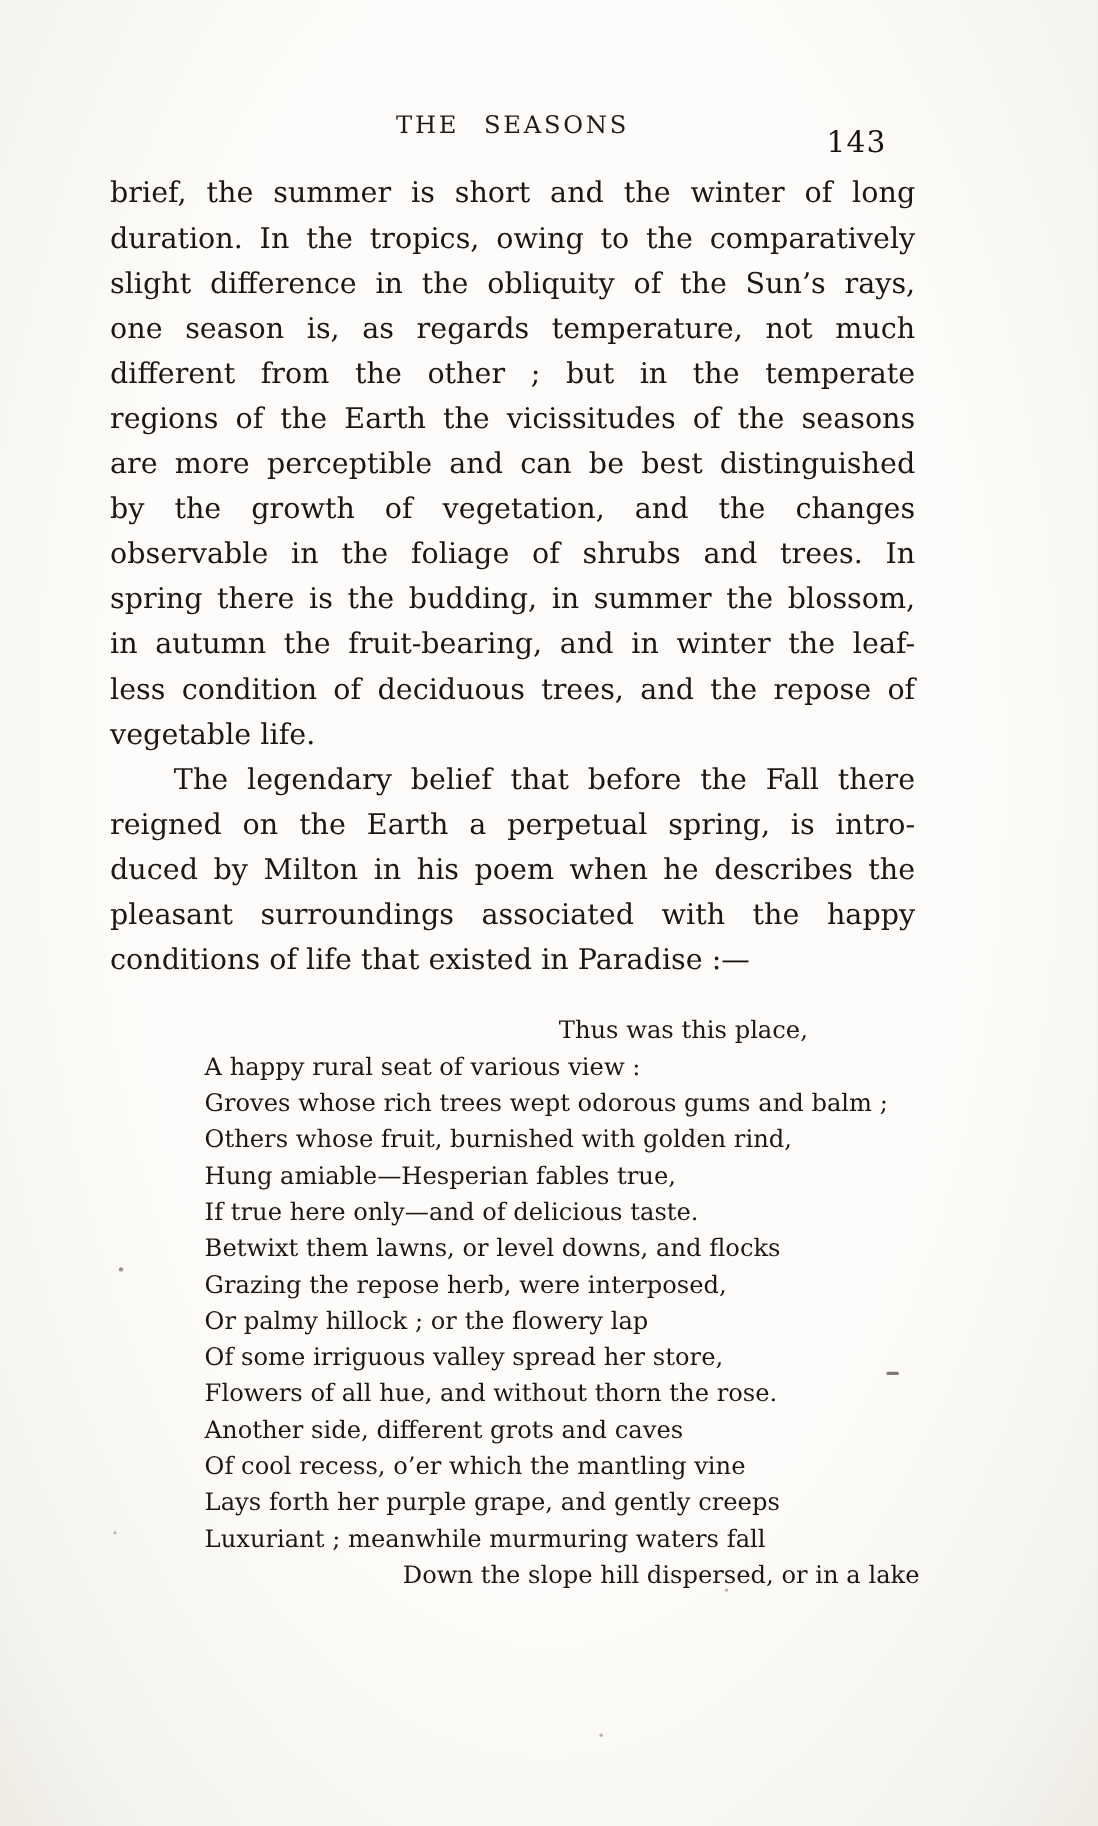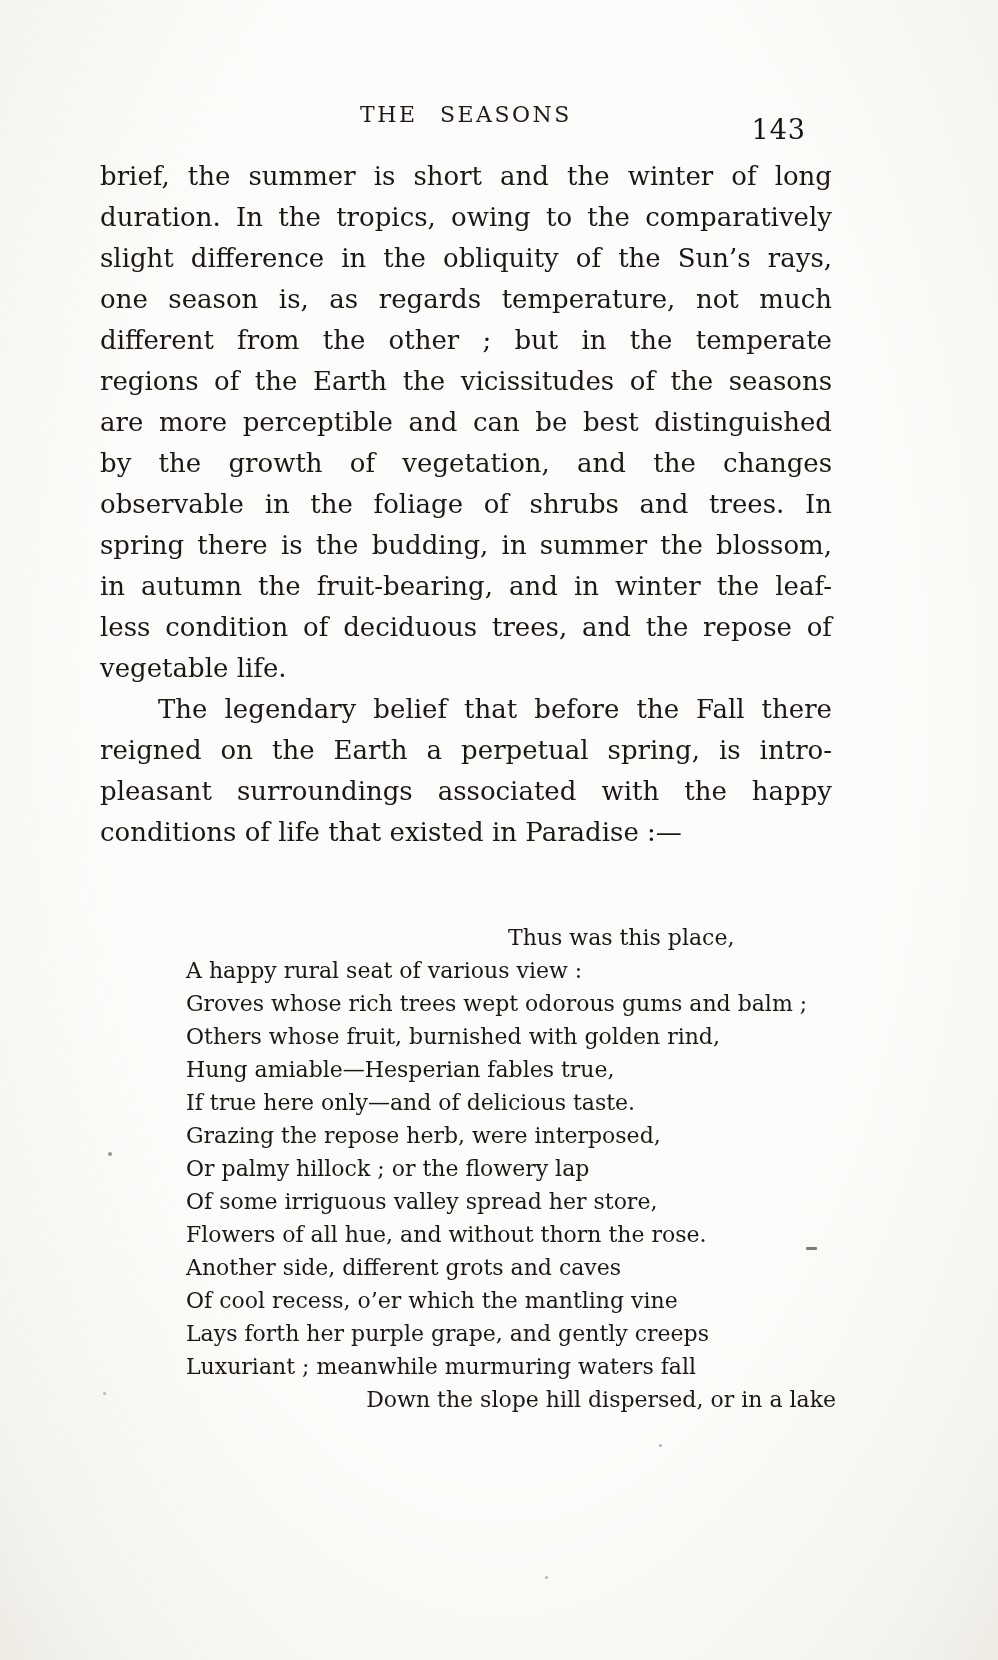--- a/index.html
+++ b/index.html
@@ -115,32 +115,34 @@
         <div class="line">by the growth of vegetation, and the changes</div>
         <div class="line">observable in the foliage of shrubs and trees. In</div>
         <div class="line">spring there is the budding, in summer the blossom,</div>
         <div class="line">in autumn the fruit-bearing, and in winter the leaf-</div>
         <div class="line">less condition of deciduous trees, and the repose of</div>
         <div class="line">vegetable life.</div>
       </div>
     <div class="para indent-first">
         <div class="line">The legendary belief that before the Fall there</div>
         <div class="line">reigned on the Earth a perpetual spring, is intro-</div>
+        <div class="line">duced by Milton in his poem when he describes the</div>
         <div class="line">pleasant surroundings associated with the happy</div>
         <div class="line">conditions of life that existed in Paradise :—</div>
       </div>
   </div>
 
   <div class="poem">
       <div class="line v-opening">Thus was this place,</div>
       <div class="line">A happy rural seat of various view :</div>
       <div class="line">Groves whose rich trees wept odorous gums and balm ;</div>
       <div class="line">Others whose fruit, burnished with golden rind,</div>
       <div class="line">Hung amiable—Hesperian fables true,</div>
       <div class="line">If true here only—and of delicious taste.</div>
+      <div class="line">Betwixt them lawns, or level downs, and flocks</div>
       <div class="line">Grazing the repose herb, were interposed,</div>
       <div class="line">Or palmy hillock ; or the flowery lap</div>
       <div class="line">Of some irriguous valley spread her store,</div>
       <div class="line">Flowers of all hue, and without thorn the rose.</div>
       <div class="line">Another side, different grots and caves</div>
       <div class="line">Of cool recess, o’er which the mantling vine</div>
       <div class="line">Lays forth her purple grape, and gently creeps</div>
       <div class="line">Luxuriant ; meanwhile murmuring waters fall</div>
       <div class="line v-shifted">Down the slope hill dispersed, or in a lake</div>
     </div>

